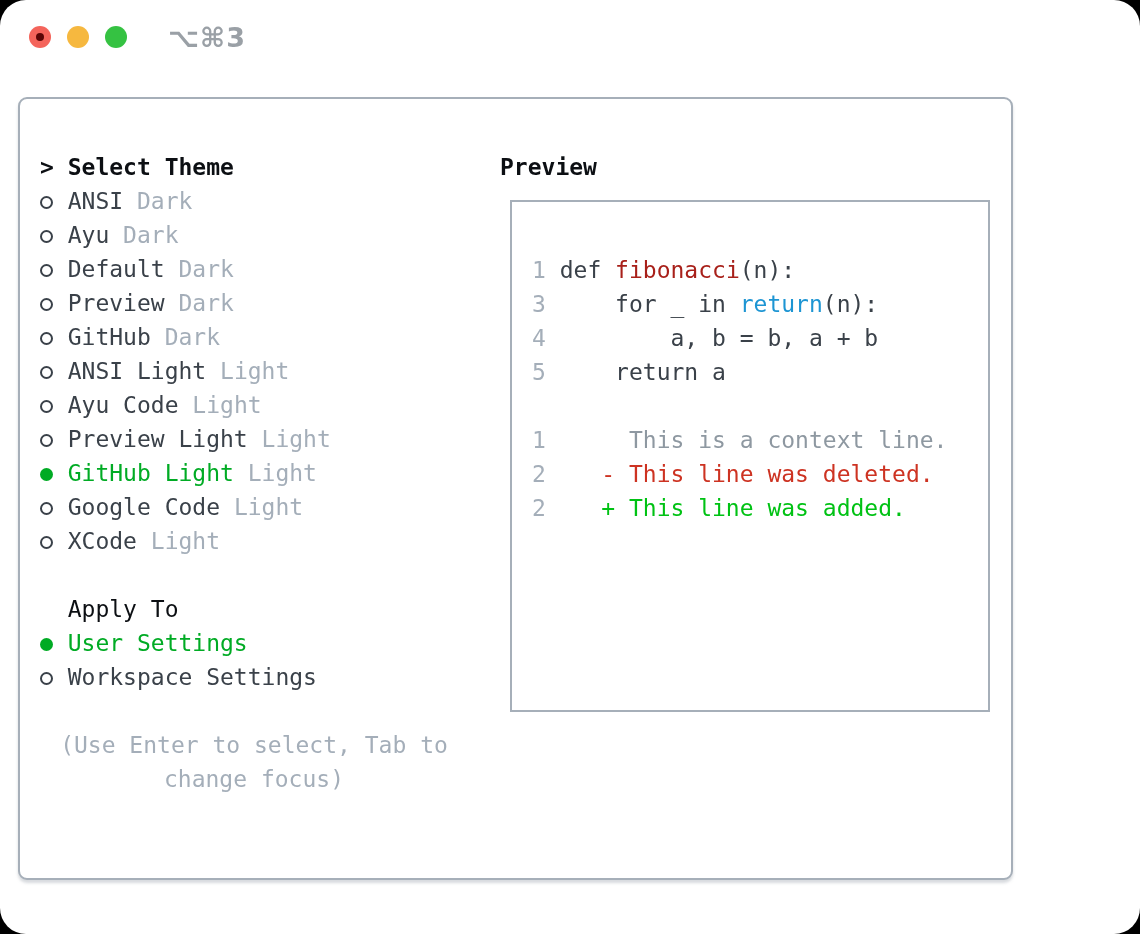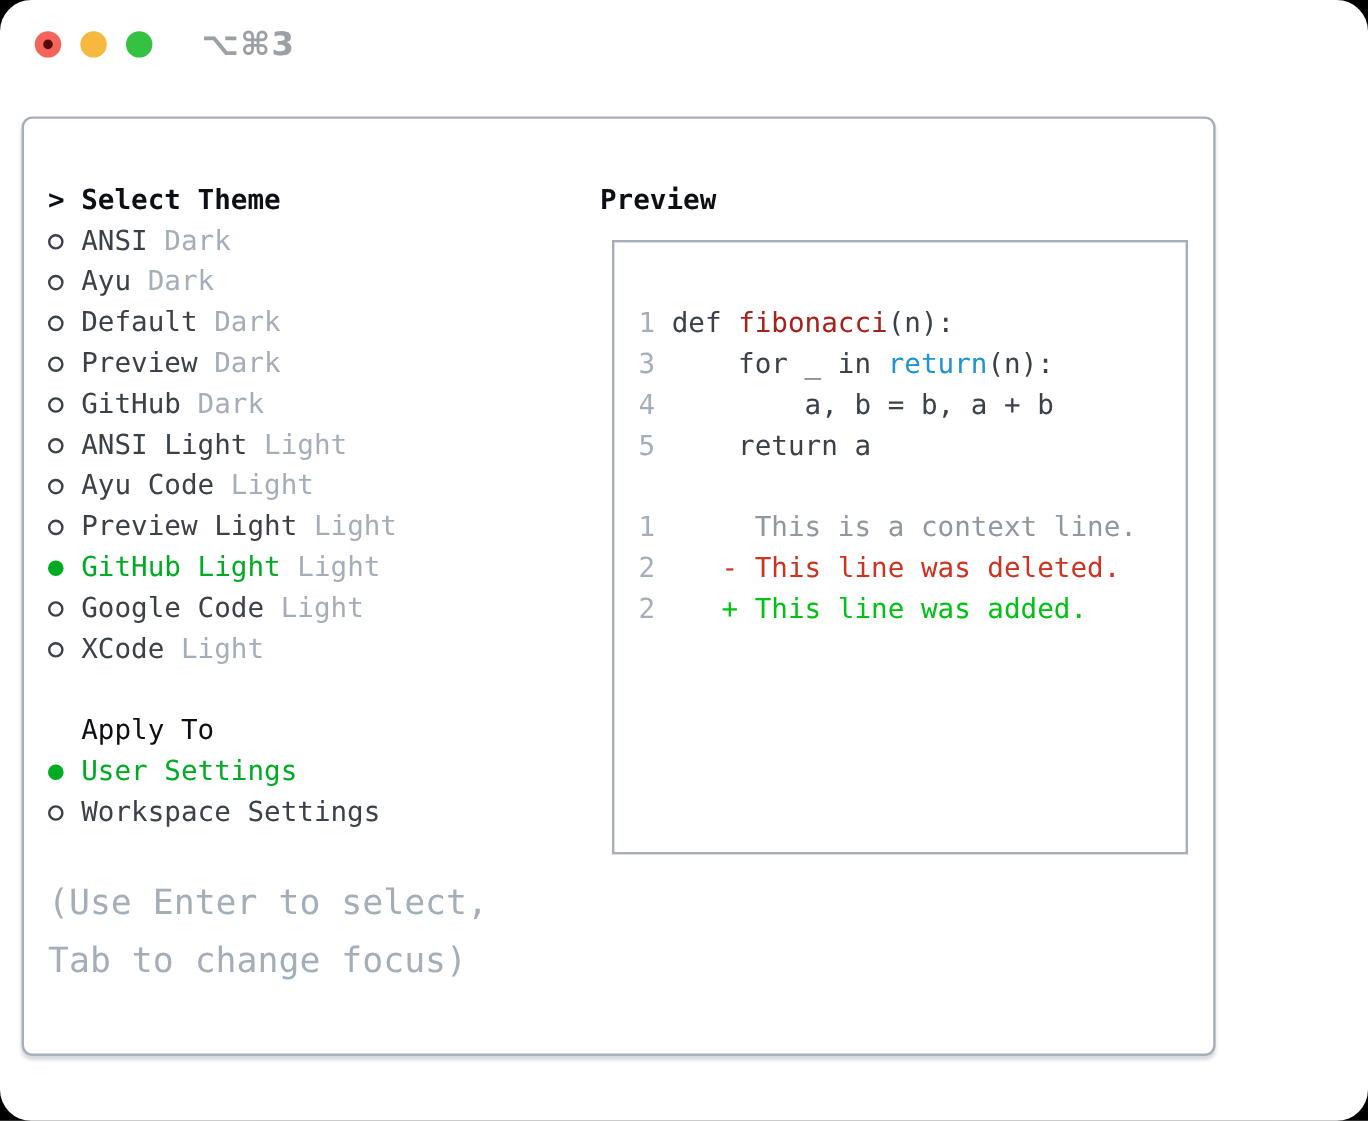--- a/index.html
+++ b/index.html
@@ -52,21 +52,21 @@
   .mark{display:inline-block;width:1ch;}
   .mark i{display:inline-block;width:13px;height:13px;border-radius:50%;box-sizing:border-box;vertical-align:0px;}
   .mark i.ring{border:2px solid var(--ink);}
   .mark i.fill{background:var(--sel-green);}
   .lab{color:var(--ink);}
   .lab.sel{color:var(--sel-green);}
   .suf{color:var(--muted);}
   .apply-title{color:var(--ink-strong);}
   .hint{
     margin-top:0;white-space:normal;max-width:428px;color:var(--muted);
-    font-size:29px;line-height:48px;
+    font-size:23px;line-height:34px;text-align:center;
   }
   
   .preview-title{
     position:absolute;left:480px;top:51px;height:34px;line-height:34px;
     font-size:23px;font-weight:bold;color:var(--ink-strong);white-space:pre;
   }
   .pbox{
     position:absolute;left:490px;top:101px;width:480px;height:512px;
     border:2px solid var(--border);box-sizing:border-box;background:#fff;
     padding:51px 0 0 20px;overflow:hidden;

